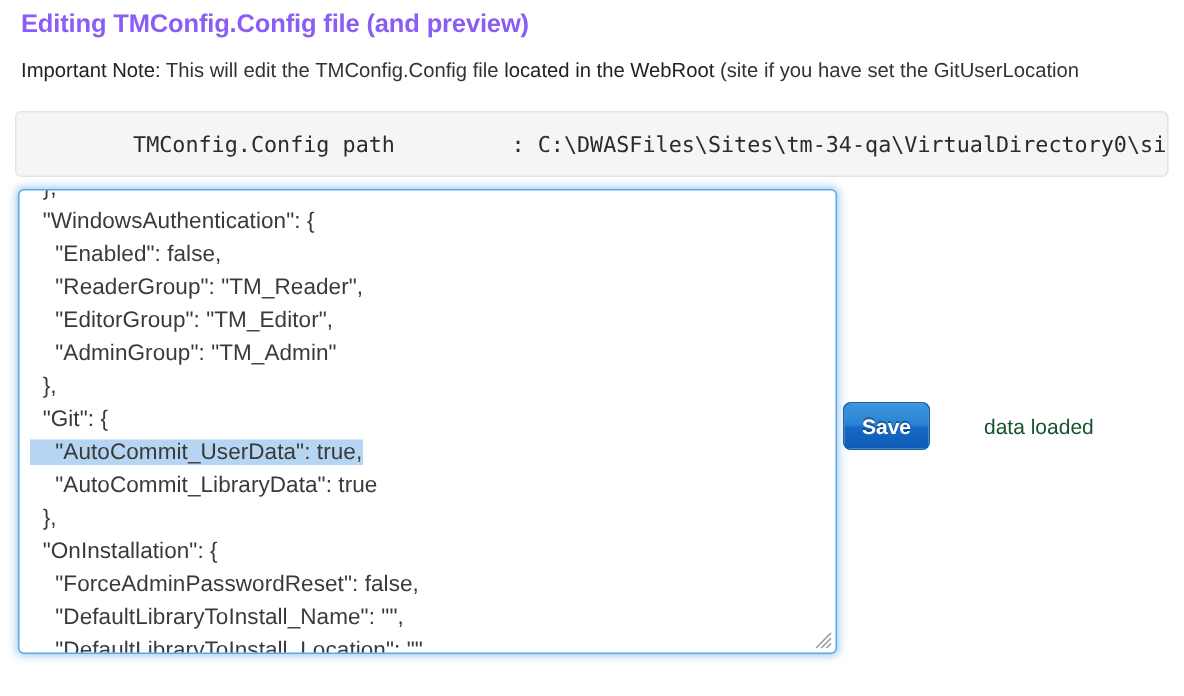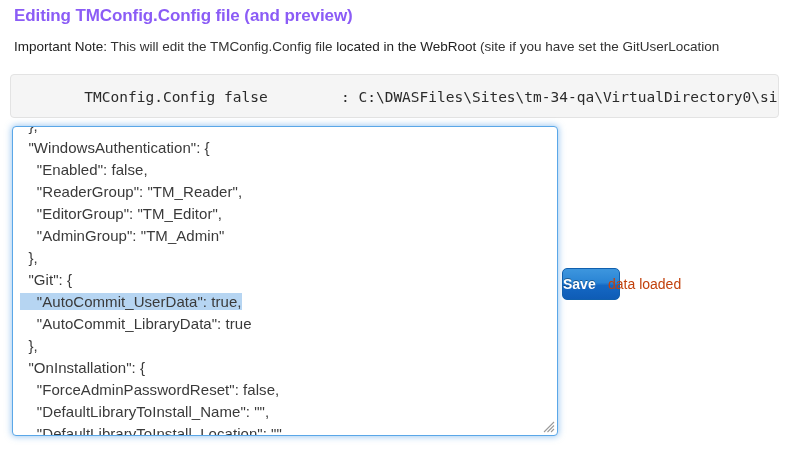--- a/index.html
+++ b/index.html
@@ -144,50 +144,50 @@
     width: 58px;
     height: 32px;
     box-sizing: border-box;
     border: 1px solid #1060ae;
     border-radius: 5px;
     background: linear-gradient(to bottom, #3d96de 0%, #2a84d4 45%, #1468c4 55%, #0f5cb6 100%);
     color: #ffffff;
     font-family: "Liberation Sans", sans-serif;
     font-size: 14px;
     font-weight: bold;
-    text-align: left;
+    text-align: center;
     line-height: 30px;
     text-shadow: 0 -1px 0 rgba(0,0,0,0.35);
     cursor: pointer;
     padding: 0;
   }
 
   .status-text {
     position: absolute;
-    left: 608px;
+    left: 656px;
     top: 276px;
     font-size: 14px;
-    color: #c2410c;
+    color: #14532d;
     white-space: nowrap;
   }
 </style>
 </head>
 <body>
 
 <div class="page">
 
   <div class="page-title">Editing TMConfig.Config file (and preview)</div>
 
   <div class="note-line">
     <span class="b">Important Note:</span><span> This will edit the TMConfig.Config file </span><span class="b">located in the WebRoot</span><span> (site if you have set the GitUserLocation</span>
   </div>
 
   <div class="path-bar">
     <div class="path-inner">
-      <span class="path-label">TMConfig.Config false</span><span class="path-value">: C:\DWASFiles\Sites\tm-34-qa\VirtualDirectory0\site\wwwroot</span>
+      <span class="path-label">TMConfig.Config path</span><span class="path-value">: C:\DWASFiles\Sites\tm-34-qa\VirtualDirectory0\site\wwwroot</span>
     </div>
   </div>
 
   <div class="editor-wrap">
     <div class="editor">
       <div class="editor-scroll" id="editor-scroll">
           <div class="code-line">  },</div>
           <div class="code-line">  "WindowsAuthentication": {</div>
           <div class="code-line">    "Enabled": false,</div>
           <div class="code-line">    "ReaderGroup": "TM_Reader",</div>

